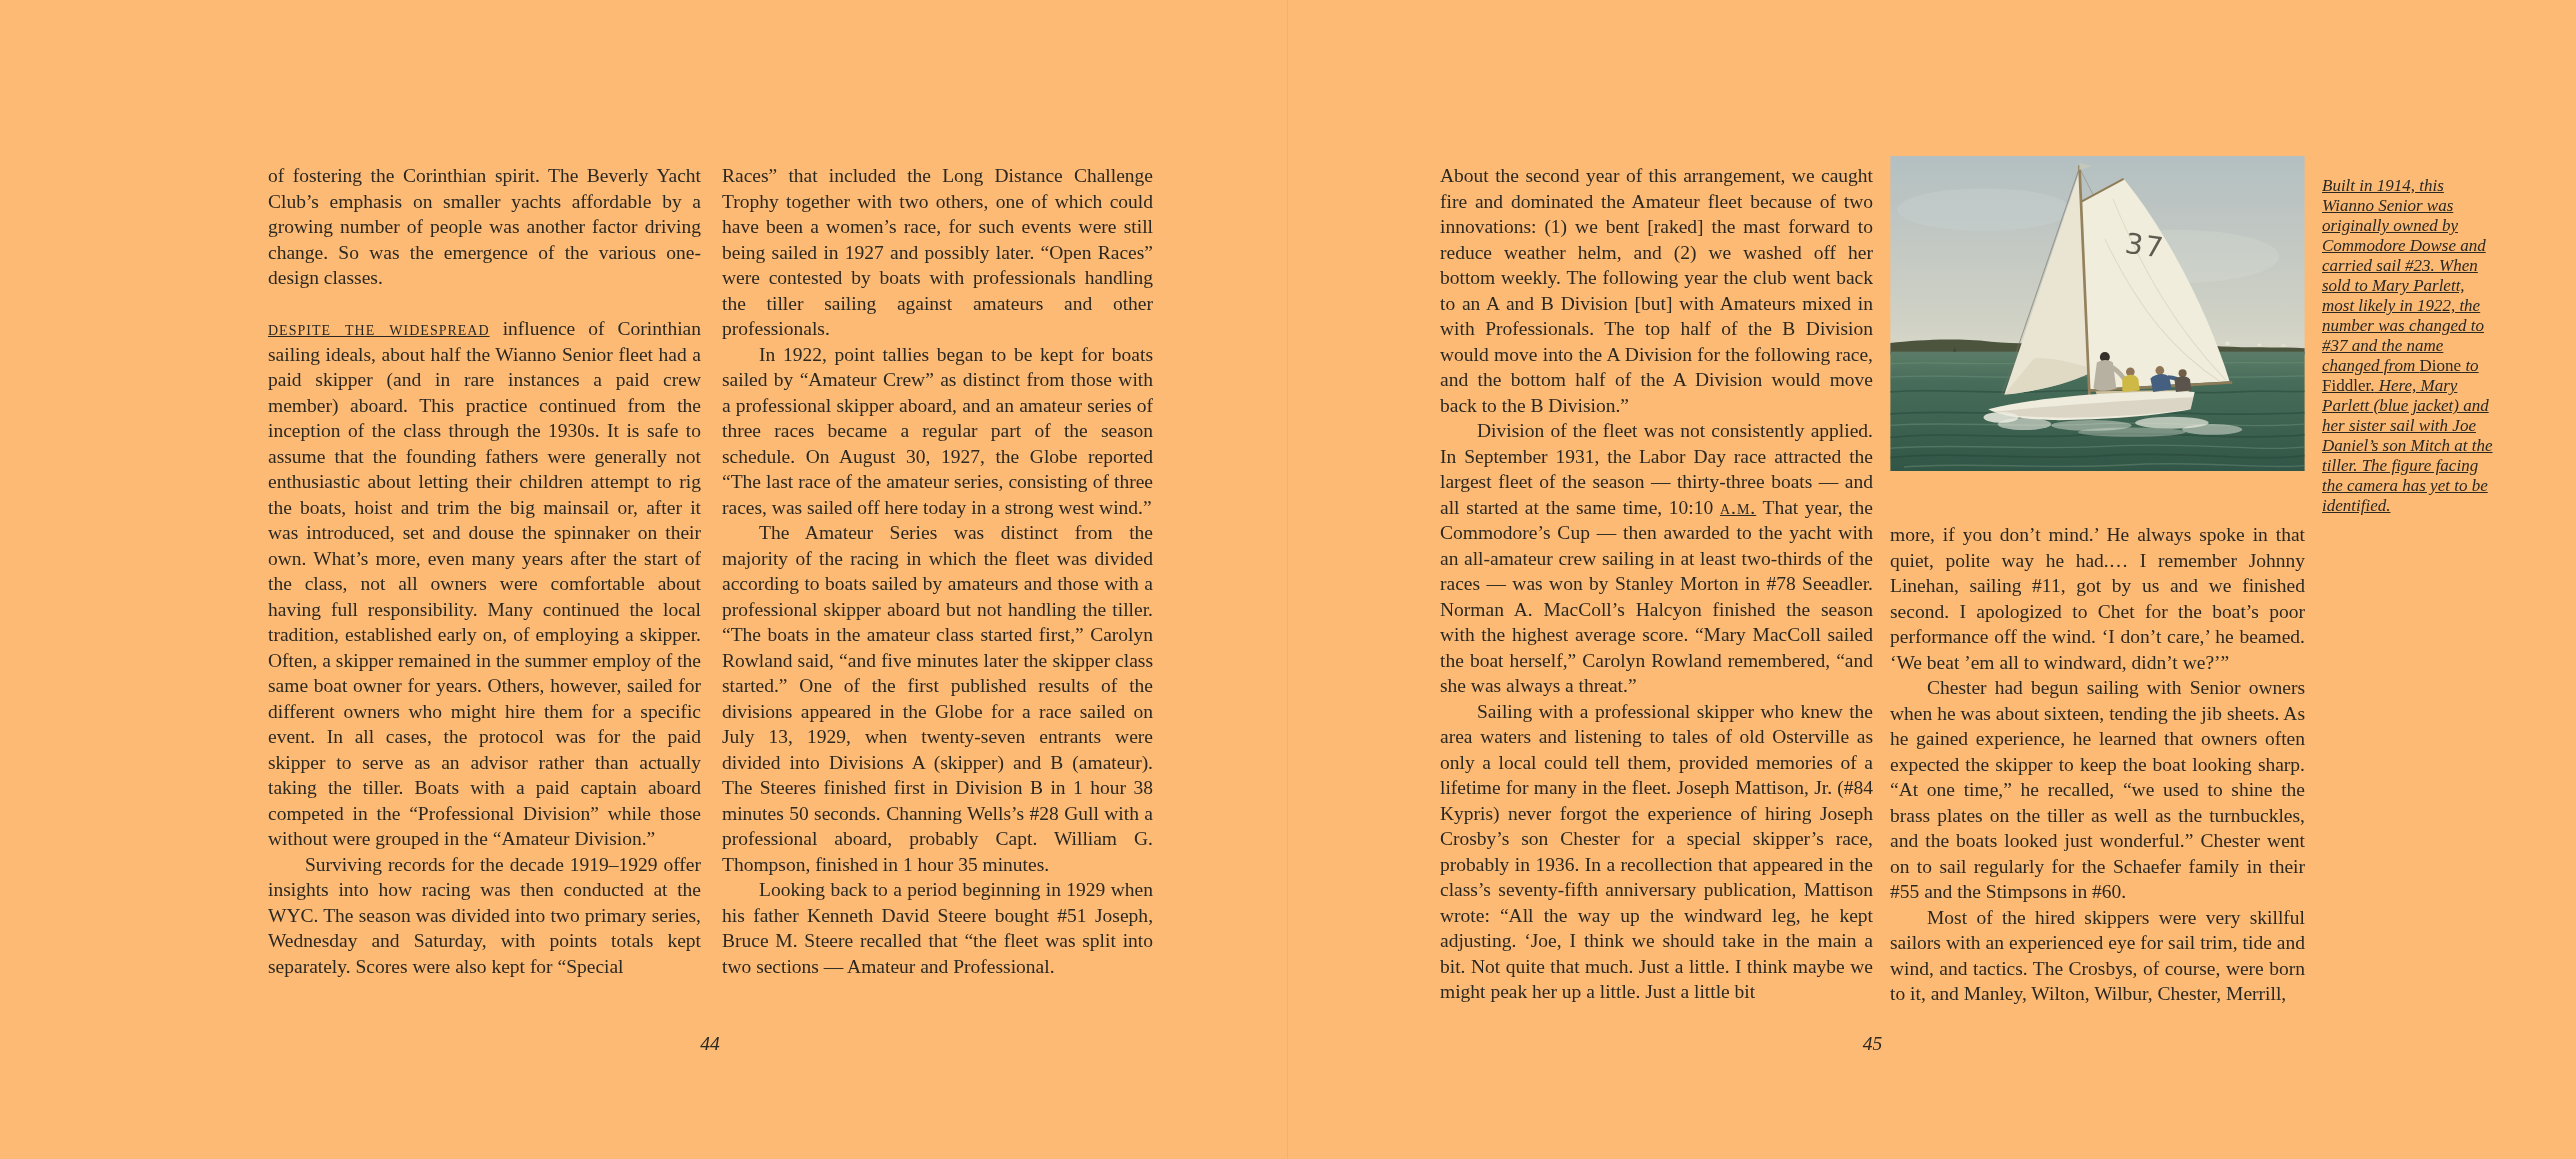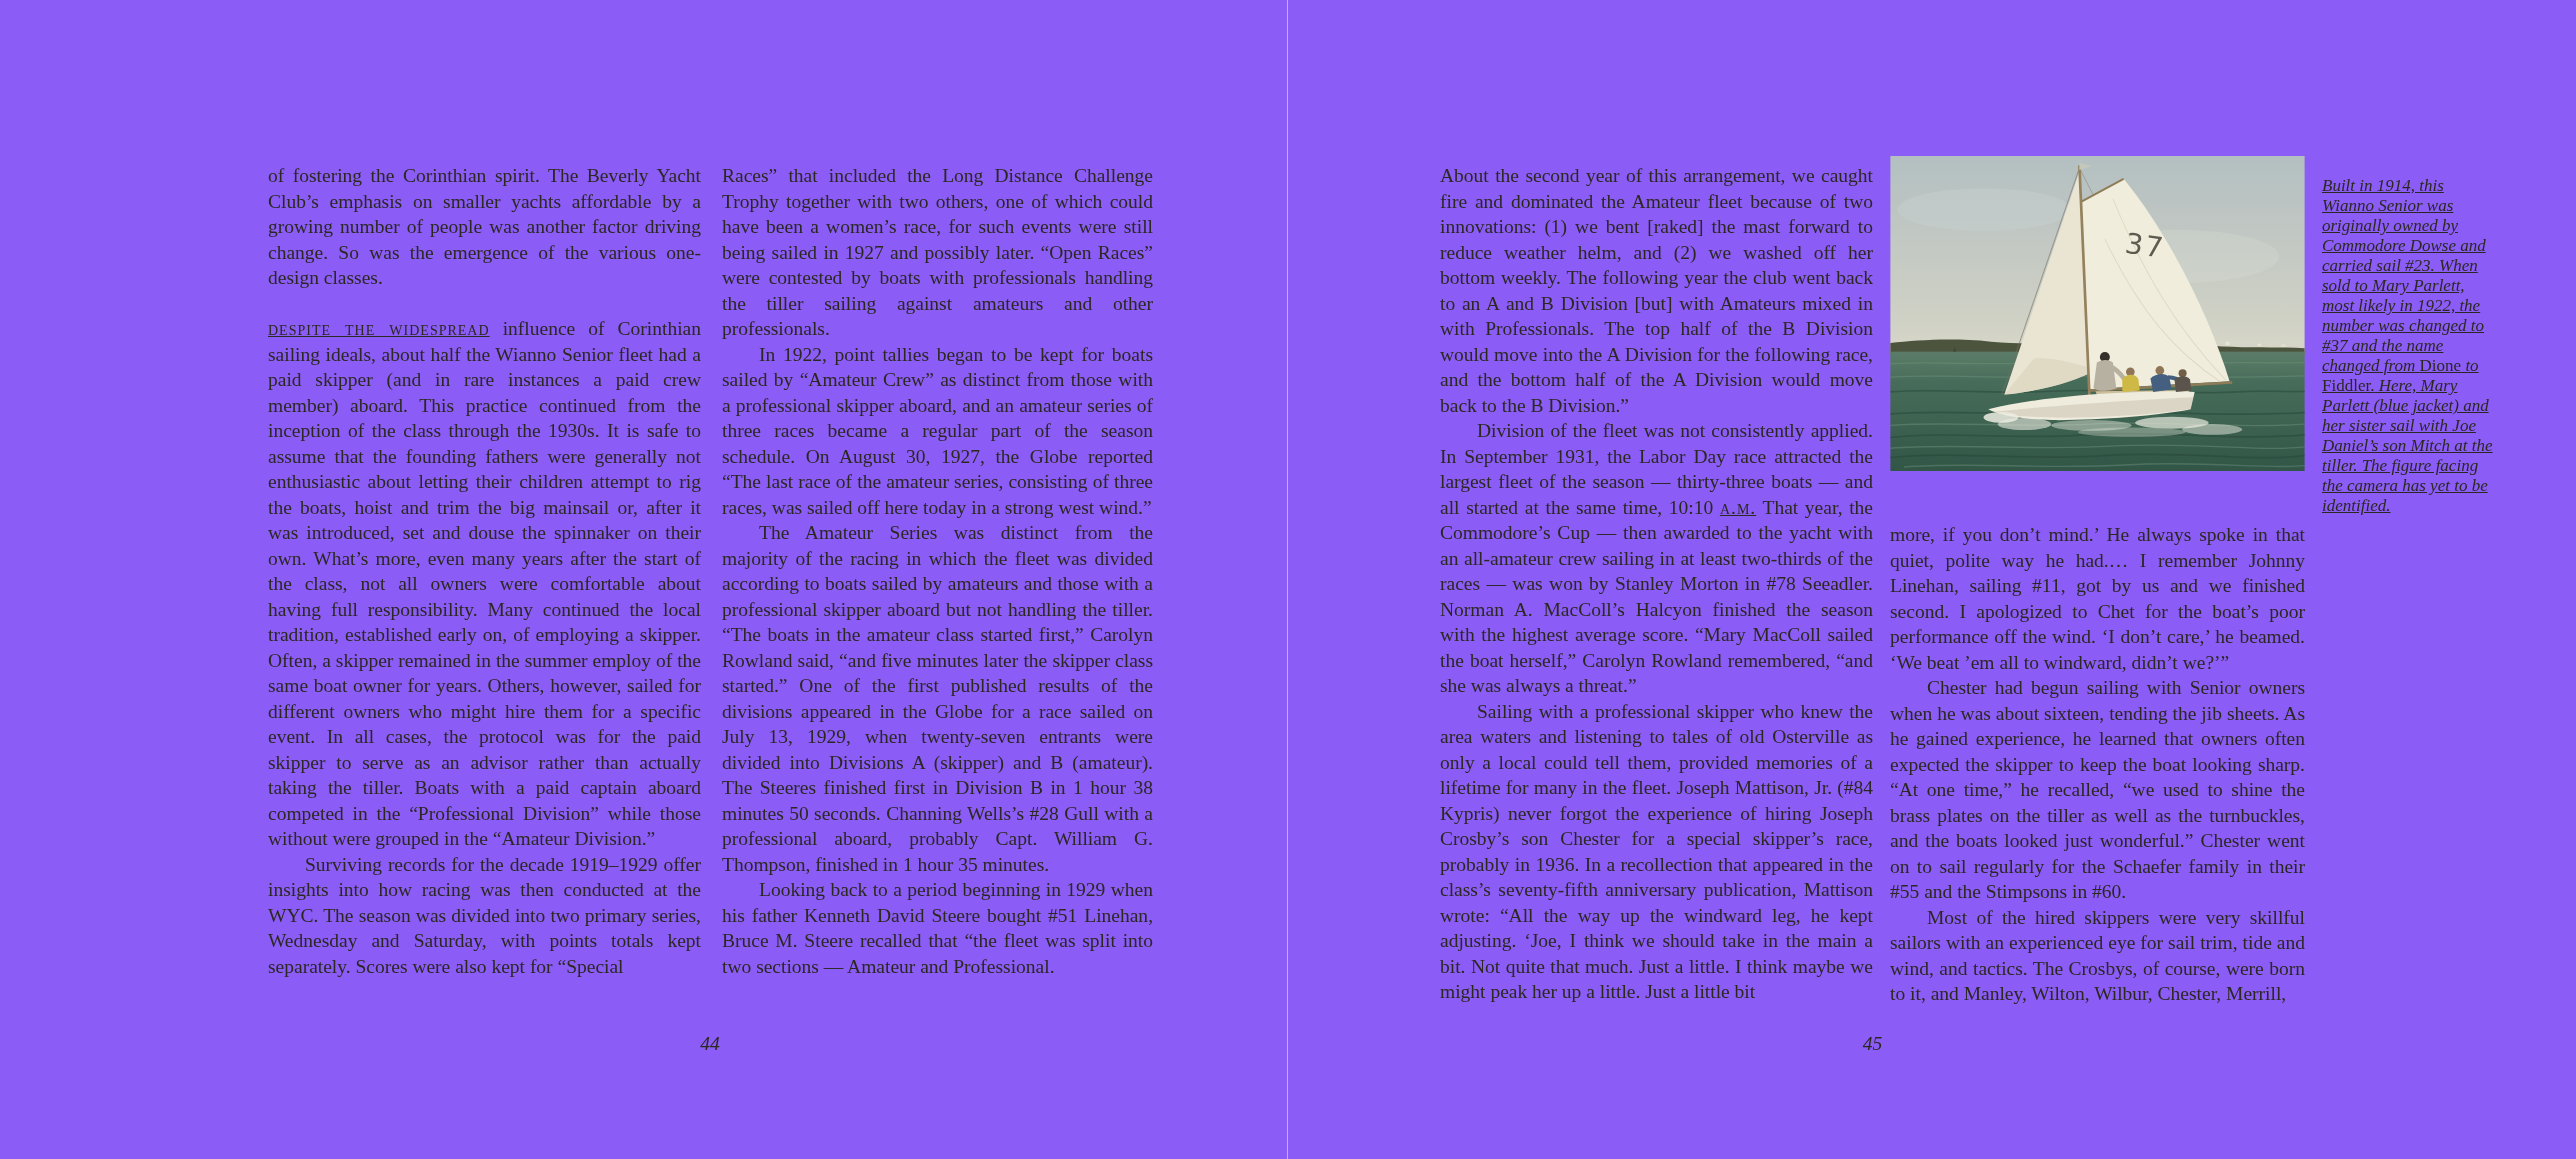--- a/index.html
+++ b/index.html
@@ -1,16 +1,16 @@
 <!DOCTYPE html>
 <html lang="en" style="font-size:10.7px"><head>
 <meta charset="utf-8">
 <style>
   html,body{margin:0;padding:0;background:#ffffff;}
-  .stage{position:relative;width:2576px;height:1159px;background:#8b5cf6;overflow:hidden;
+  .stage{position:relative;width:2576px;height:1159px;background:#fdba74;overflow:hidden;
          font-family:"Liberation Serif",serif;color:#2b2822;}
   .gutter{position:absolute;left:1287px;top:0;width:1.3px;height:1159px;background:#bdbdbb;}
   .col{position:absolute;text-align:justify;font-size:19.5px;line-height:25.5px;hyphens:auto;}
   .para{margin:0;}
   .para.indent{text-indent:37px;}
   .para.sbreak{margin-top:25.5px;}
   .sc{font-variant:small-caps;letter-spacing:1px;text-decoration:underline;}
   .em{}
   .pagenum{position:absolute;top:1033px;font-style:italic;font-size:19.5px;text-align:center;color:#2b2822;}
   .caption{position:absolute;left:2322px;top:176px;width:176px;font-style:italic;
@@ -29,21 +29,21 @@
   <section>
     <div class="col" style="left:268px;top:163px;width:433px;">
         <p class="para"><span>of fostering the Corinthian spirit. The Beverly Yacht Club’s emphasis on smaller yachts affordable by a growing number of people was another factor driving change. So was the emergence of the various one-design classes.</span></p>
         <p class="para sbreak"><span class="sc">despite the widespread</span><span> influence of Corinthian sailing ideals, about half the Wianno Senior fleet had a paid skipper (and in rare instances a paid crew member) aboard. This practice continued from the inception of the class through the 1930s. It is safe to assume that the founding fathers were generally not enthusiastic about letting their children attempt to rig the boats, hoist and trim the big mainsail or, after it was introduced, set and douse the spinnaker on their own. What’s more, even many years after the start of the class, not all owners were comfortable about having full responsibility. Many continued the local tradition, established early on, of employing a skipper. Often, a skipper remained in the summer employ of the same boat owner for years. Others, however, sailed for different owners who might hire them for a specific event. In all cases, the protocol was for the paid skipper to serve as an advisor rather than actually taking the tiller. Boats with a paid captain aboard competed in the “Professional Division” while those without were grouped in the “Amateur Division.”</span></p>
         <p class="para indent"><span>Surviving records for the decade 1919–1929 offer insights into how racing was then conducted at the WYC. The season was divided into two primary series, Wednesday and Saturday, with points totals kept separately. Scores were also kept for “Special</span></p>
       </div>
     <div class="col" style="left:722px;top:163px;width:431px;">
         <p class="para"><span>Races” that included the Long Distance Challenge Trophy together with two others, one of which could have been a women’s race, for such events were still being sailed in 1927 and possibly later. “Open Races” were contested by boats with professionals handling the tiller sailing against amateurs and other professionals.</span></p>
         <p class="para indent"><span>In 1922, point tallies began to be kept for boats sailed by “Amateur Crew” as distinct from those with a professional skipper aboard, and an amateur series of three races became a regular part of the season schedule. On August 30, 1927, the </span><span class="em">Globe</span><span> reported “The last race of the amateur series, consisting of three races, was sailed off here today in a strong west wind.”</span></p>
         <p class="para indent"><span>The Amateur Series was distinct from the majority of the racing in which the fleet was divided according to boats sailed by amateurs and those with a professional skipper aboard but not handling the tiller. “The boats in the amateur class started first,” Carolyn Rowland said, “and five minutes later the skipper class started.” One of the first published results of the divisions appeared in the </span><span class="em">Globe</span><span> for a race sailed on July 13, 1929, when twenty-seven entrants were divided into Divisions A (skipper) and B (amateur). The Steeres finished first in Division B in 1 hour 38 minutes 50 seconds. Channing Wells’s #28 </span><span class="em">Gull</span><span> with a professional aboard, probably Capt. William G. Thompson, finished in 1 hour 35 minutes.</span></p>
-        <p class="para indent"><span>Looking back to a period beginning in 1929 when his father Kenneth David Steere bought #51 </span><span class="em">Linehan</span><span>, Bruce M. Steere recalled that “the fleet was split into two sections — Amateur and Professional.</span></p>
+        <p class="para indent"><span>Looking back to a period beginning in 1929 when his father Kenneth David Steere bought #51 </span><span class="em">Joseph</span><span>, Bruce M. Steere recalled that “the fleet was split into two sections — Amateur and Professional.</span></p>
       </div>
     <div class="pagenum" style="left:268px;width:884px;">44</div>
   </section>
 
   <section>
     <div class="col" style="left:1440px;top:163px;width:433px;">
         <p class="para"><span>About the second year of this arrangement, we caught fire and dominated the Amateur fleet because of two innovations: (1) we bent [raked] the mast forward to reduce weather helm, and (2) we washed off her bottom weekly. The following year the club went back to an A and B Division [but] with Amateurs mixed in with Professionals. The top half of the B Division would move into the A Division for the following race, and the bottom half of the A Division would move back to the B Division.”</span></p>
         <p class="para indent"><span>Division of the fleet was not consistently applied. In September 1931, the Labor Day race attracted the largest fleet of the season — thirty-three boats — and all started at the same time, 10:10 </span><span class="sc">a.m.</span><span> That year, the Commodore’s Cup — then awarded to the yacht with an all-amateur crew sailing in at least two-thirds of the races — was won by Stanley Morton in #78 </span><span class="em">Seeadler.</span><span> Norman A. MacColl’s </span><span class="em">Halcyon</span><span> finished the season with the highest average score. “Mary MacColl sailed the boat herself,” Carolyn Rowland remembered, “and she was always a threat.”</span></p>
         <p class="para indent"><span>Sailing with a professional skipper who knew the area waters and listening to tales of old Osterville as only a local could tell them, provided memories of a lifetime for many in the fleet. Joseph Mattison, Jr. (#84 </span><span class="em">Kypris)</span><span> never forgot the experience of hiring Joseph Crosby’s son Chester for a special skipper’s race, probably in 1936. In a recollection that appeared in the class’s seventy-fifth anniversary publication, Mattison wrote: “All the way up the windward leg, he kept adjusting. ‘Joe, I think we should take in the main a bit. Not quite that much. Just a little. I think maybe we might peak her up a little. Just a little bit</span></p>
       </div>

